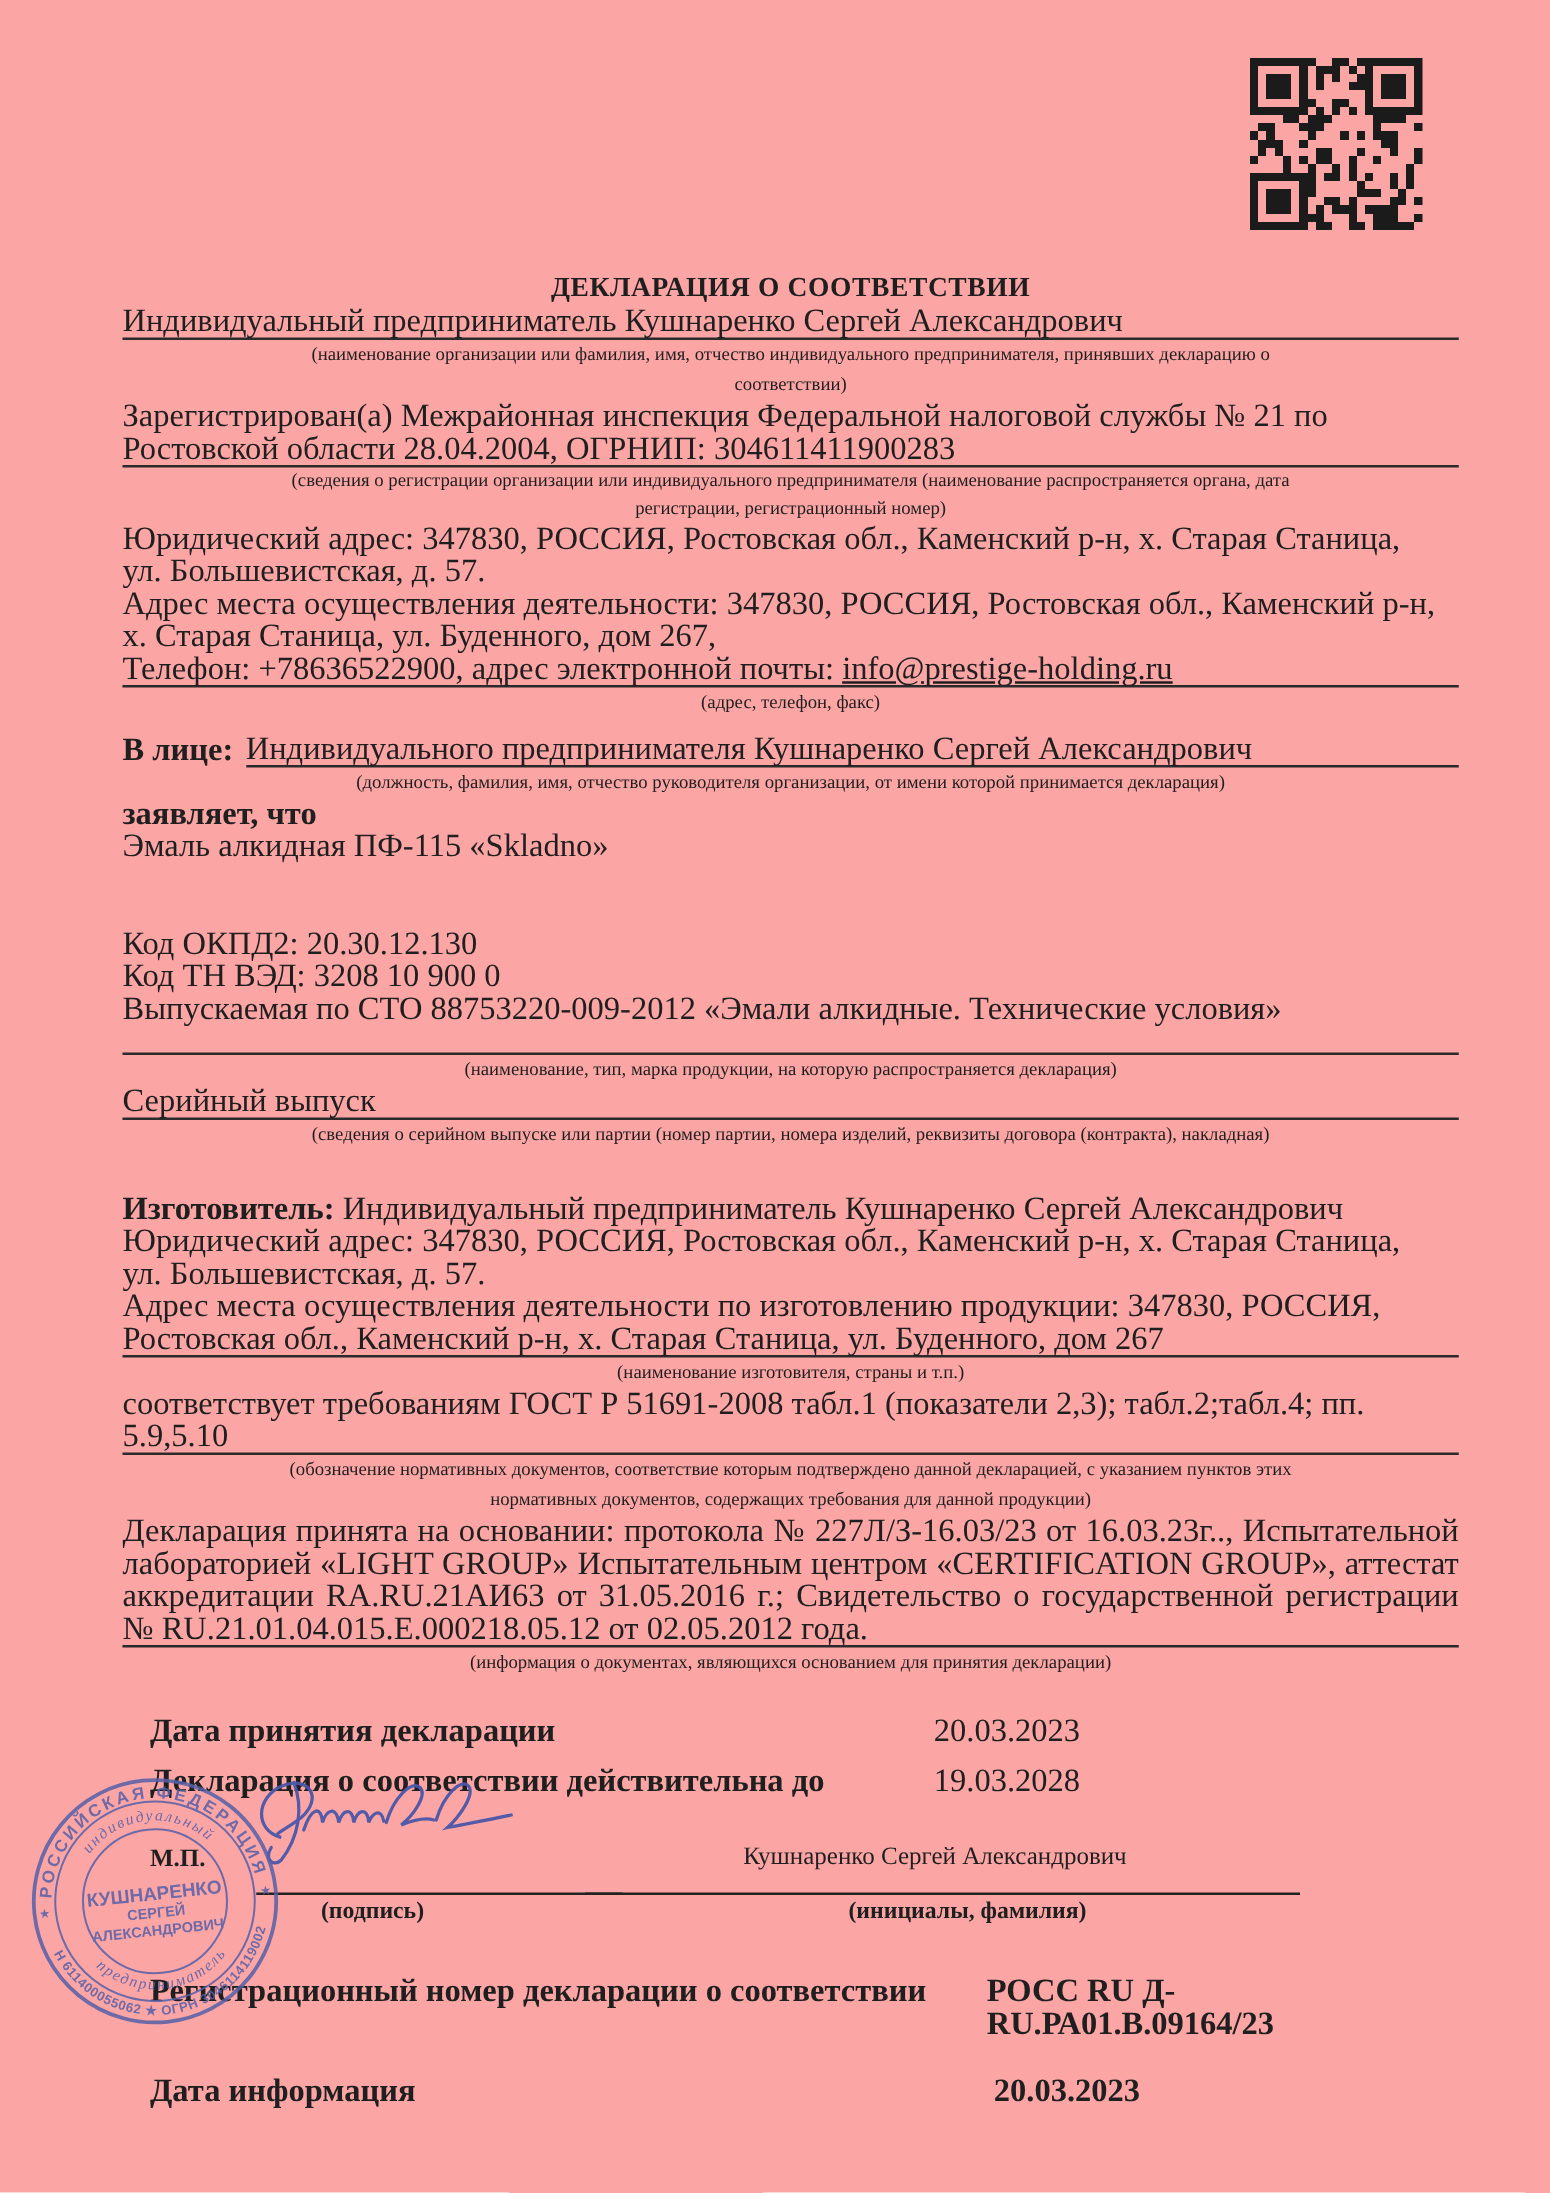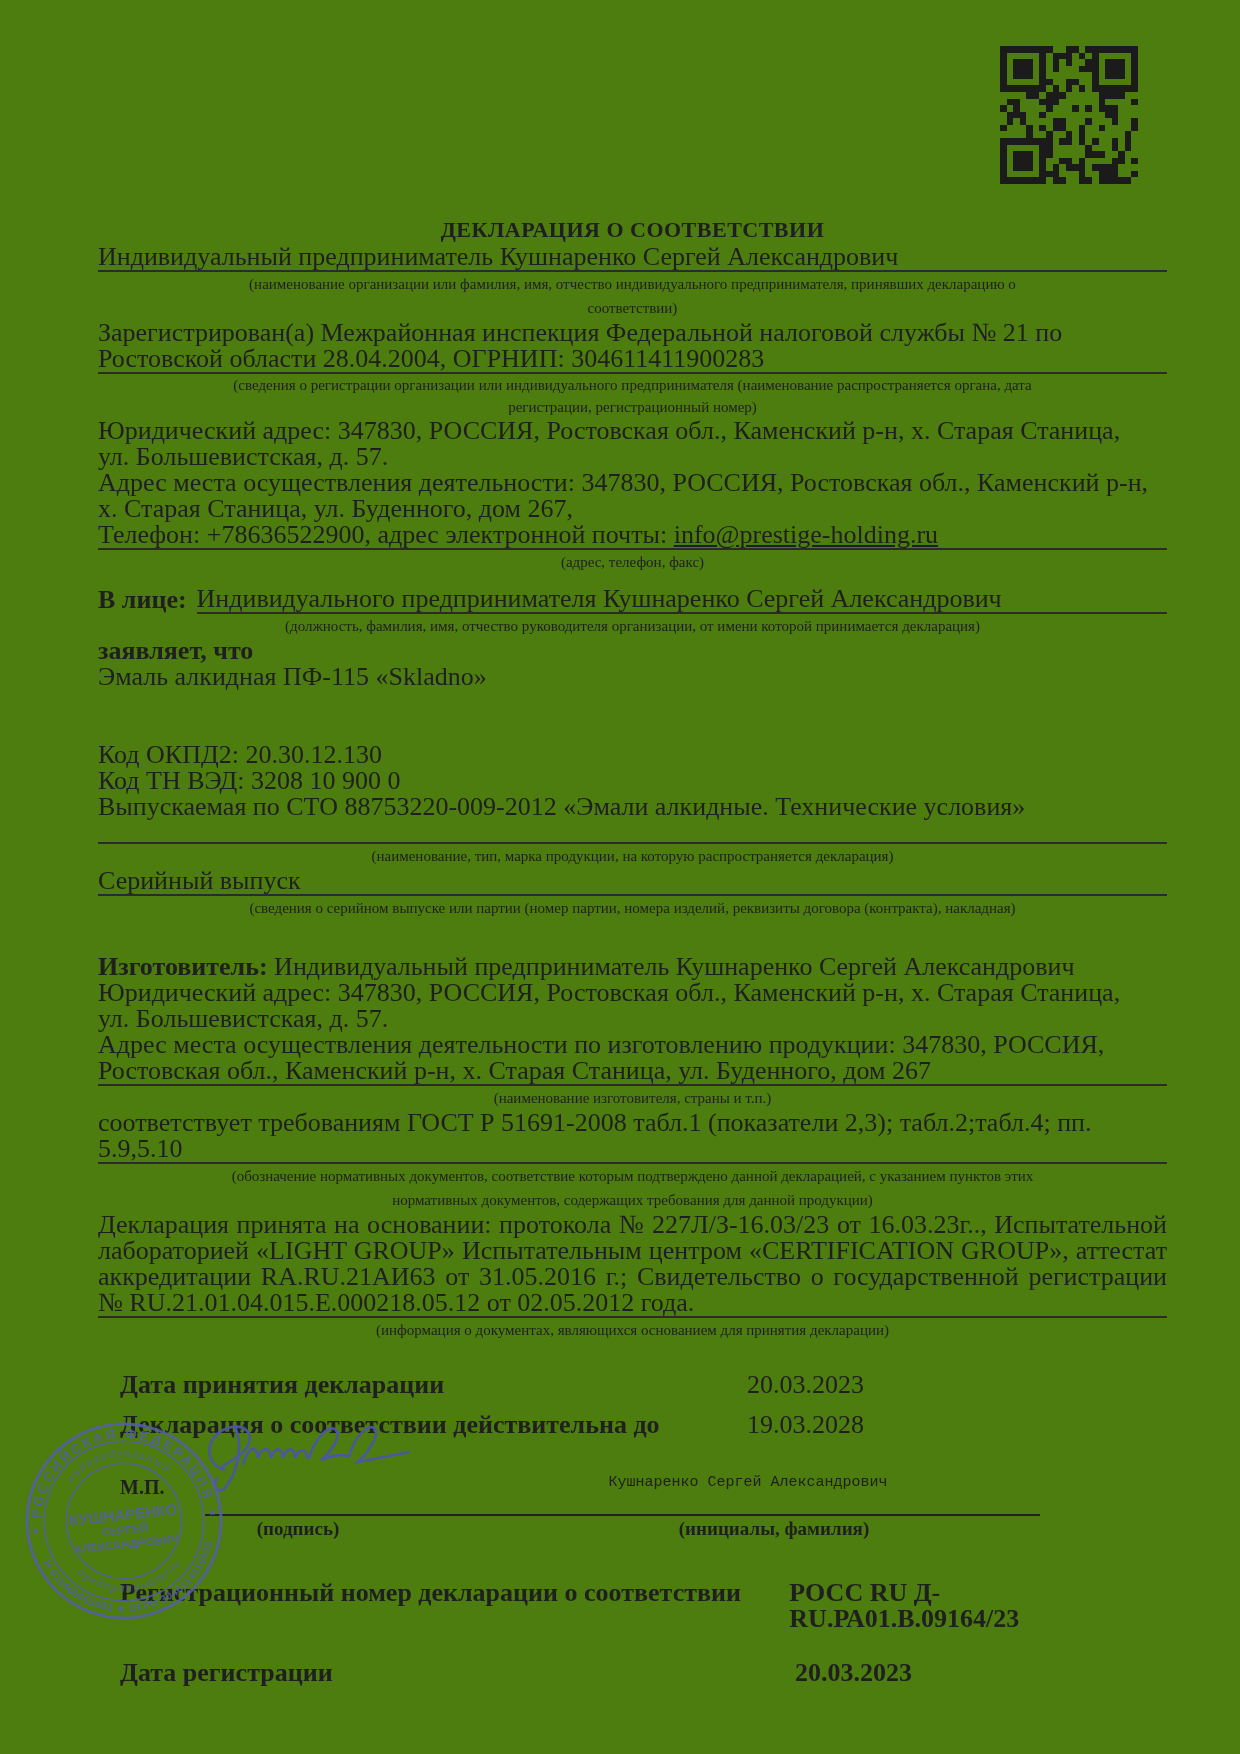--- a/index.html
+++ b/index.html
@@ -1,20 +1,20 @@
 <!DOCTYPE html>
 <html><head>
 <meta charset="utf-8">
 <style>
   * { margin:0; padding:0; box-sizing:border-box; }
   html,body { background:#ffffff; }
   .page {
     position:relative;
     width:1240px; height:1754px;
-    background:#4d7c0f;
+    background:#fca5a5;
     font-family:"Liberation Serif","DejaVu Serif",serif;
     color:#1f1f1f;
     overflow:hidden;
   }
   .content { padding:0 73px 0 98px; }
   .t { font-size:26px; line-height:26px; }
   .title {
     margin-top:216px;
     text-align:center;
     font-size:22px; line-height:28px;
@@ -39,21 +39,21 @@
   .kv .k { font-weight:bold; }
   .kv.dates .k { width:627px; }
   .kv.reg .k { width:675px; }
   .kv.reg .v { font-weight:bold; }
   .kv.mt14 { margin-top:14px; } .kv.mt32 { margin-top:32px; } .kv.mt28 { margin-top:28px; }
 
   .sig-area { position:relative; height:100px; margin-top:10px; }
   .mp { position:absolute; left:22px; top:28px; font-weight:bold; font-size:20px; }
   .sig-line { position:absolute; left:107px; top:66px; width:293px; border-bottom:2px solid #222; }
   .sig-caption { position:absolute; left:120px; top:70px; width:160px; text-align:center; font-weight:bold; font-size:19px; }
-  .sig-name { position:absolute; left:430px; top:26px; width:440px; text-align:center; font-size:15px;font-family:Liberation Mono, monospace; }
+  .sig-name { position:absolute; left:430px; top:26px; width:440px; text-align:center; font-size:20px; }
   .sig-name-line { position:absolute; left:370px; top:66px; width:572px; border-bottom:2px solid #222; }
   .sig-name-caption { position:absolute; left:390px; top:70px; width:572px; text-align:center; font-weight:bold; font-size:19px; }
 
   .qr { position:absolute; left:1000px; top:46px; width:138px; height:138px; }
   .qr svg { width:100%; height:100%; }
 
   .stamp {
     position:absolute; left:23px; top:1420px;
     width:202px; height:202px;
     opacity:.85; z-index:3;
@@ -363,21 +363,21 @@
       <span class="sig-name">Кушнаренко Сергей Александрович</span>
       <span class="sig-name-line"></span>
       <span class="sig-name-caption">(инициалы, фамилия)</span>
     </div>
 
     <div class="t kv reg mt32">
       <span class="k">Регистрационный номер декларации о соответствии</span>
       <span class="v">РОСС RU Д-RU.РА01.В.09164/23</span>
     </div>
     <div class="t kv reg mt28">
-      <span class="k">Дата регистрации</span>
+      <span class="k">Дата информация</span>
       <span class="v">20.03.2023</span>
     </div>
 
   </div>
 
   <svg class="signature-script" viewBox="0 0 248 84">
     <g fill="none" stroke="#4b57a8" stroke-width="2.6" stroke-linecap="round" opacity="0.95">
       <path d="M 30,58 C 8,52 10,26 30,17 C 52,8 64,26 46,42 C 34,52 20,56 30,58 Z"></path>
       <path d="M 40,14 C 48,34 44,58 30,76 C 24,82 16,76 22,66"></path>
       <path d="M 48,52 C 54,34 62,32 63,46 C 66,36 74,32 76,46 C 79,36 87,33 88,46 C 91,36 99,33 100,46 C 103,38 110,34 112,45"></path>

